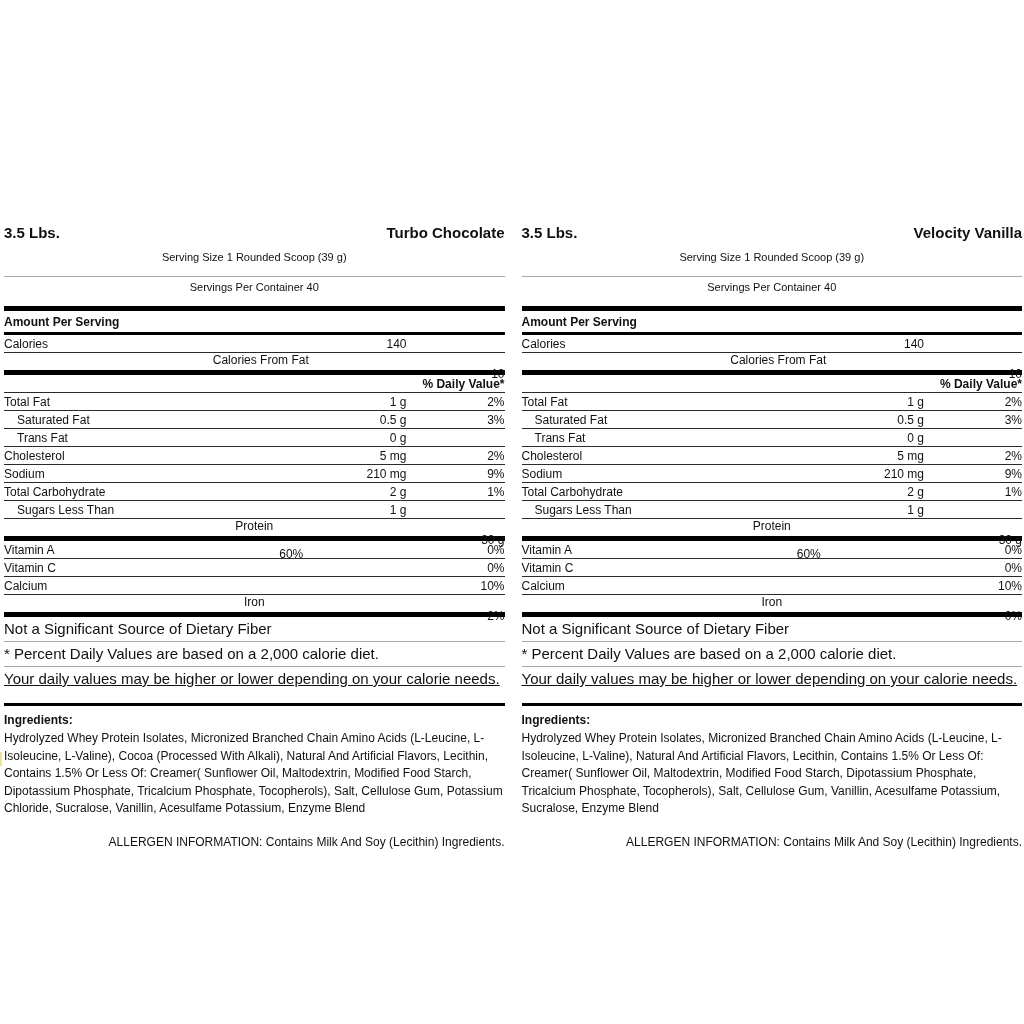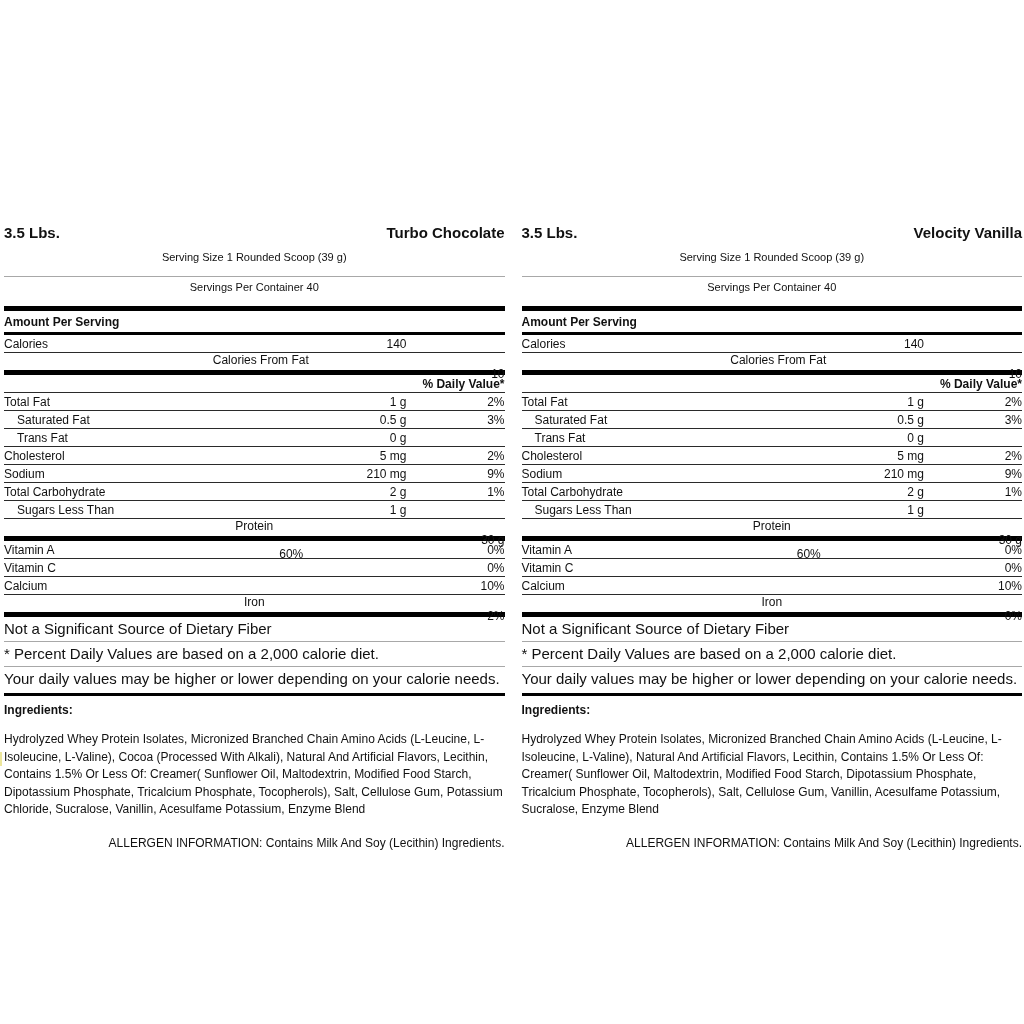--- a/index.html
+++ b/index.html
@@ -21,22 +21,22 @@
   .row{display:flex;align-items:center;height:17px;font-size:12px;
        border-bottom:1.5px solid #2a2a2a;}
   .row .lbl{white-space:nowrap;}
   .row .amt{margin-left:auto;}
   .row .dv{width:98px;text-align:right;flex:0 0 auto;}
   .row.ind .lbl{padding-left:13px;}
   .row.nb{border-bottom:none;flex-direction:column;}
   .dvh{display:flex;justify-content:flex-end;align-items:center;height:17px;
        font-size:12px;font-weight:bold;border-bottom:1.5px solid #2a2a2a;}
   .fn{font-size:15px;padding:3px 0 4px;border-bottom:1px solid #a8a8a8;}
-  .fn.last{border-bottom:none;padding-bottom:6px;}
-  .ing-h{font-size:12px;font-weight:bold;margin:7px 0 14px;}
+  .fn.last{border-bottom:none;padding-bottom:16px;text-decoration:underline;}
+  .ing-h{font-size:12px;font-weight:bold;margin:7px 0 3px;}
   .ing{font-size:12px;line-height:17.5px;}
   .allergen{font-size:12px;margin-top:17px;text-align:right;}
   .edge-artifact{position:absolute;left:0;top:752px;width:2px;height:14px;
        background:#ece69b;}
 </style>
 </head>
 <body>
 
 <div class="sheet">
 

